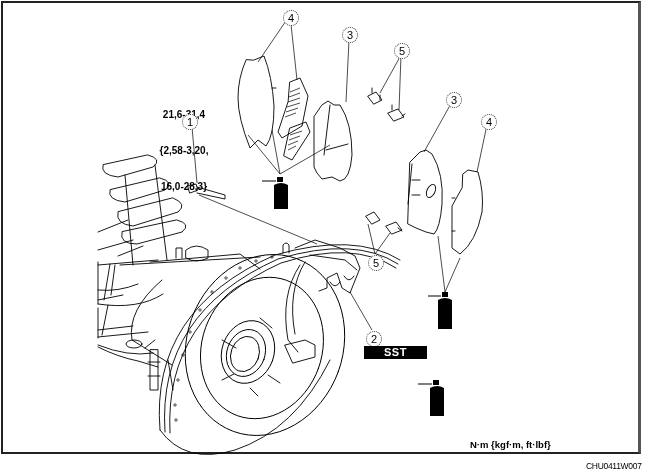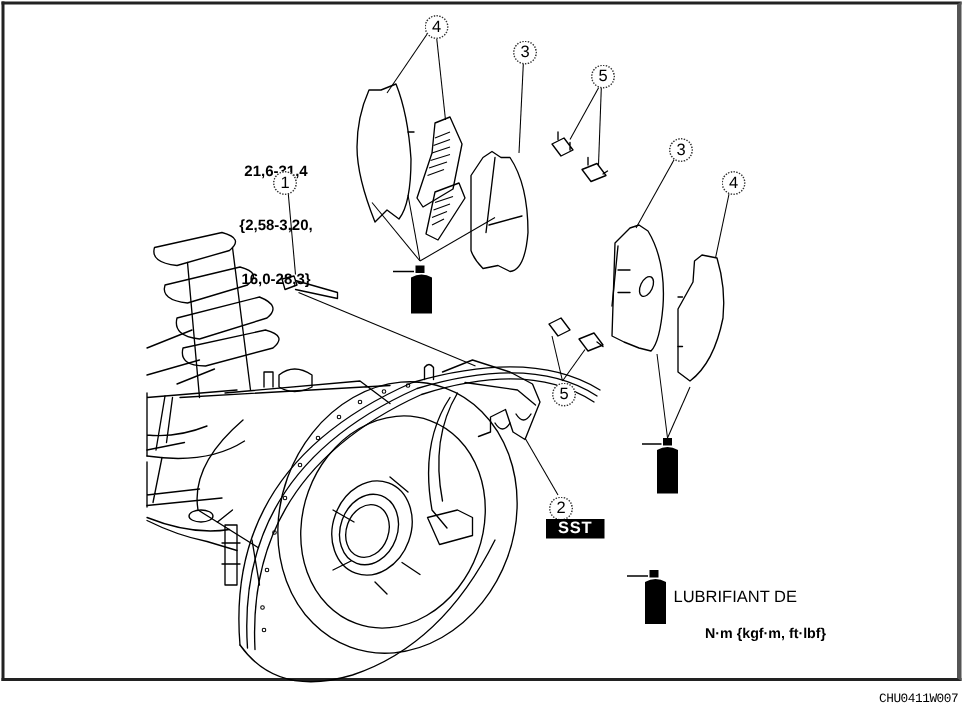--- a/index.html
+++ b/index.html
@@ -3,21 +3,21 @@
   <meta charset="utf-8">
   <style>
     html, body { margin:0; padding:0; background:#ffffff; }
     body { width:645px; height:475px; position:relative; overflow:hidden; font-family:"Liberation Sans", sans-serif; }
     #frame { position:absolute; left:1px; top:1px; width:640px; height:453px; border:2px solid #222; border-right:3px solid #555; box-sizing:border-box; }
     svg#art { position:absolute; left:0; top:0; }
     .ln { fill:none; stroke:#000; stroke-width:0.9; stroke-linejoin:round; stroke-linecap:round; }
     .thin { fill:none; stroke:#000; stroke-width:0.7; }
     .lbl { position:absolute; font-size:10px; font-weight:bold; color:#000; line-height:12px; white-space:pre; text-align:center; }
     .circ { position:absolute; width:14px; height:14px; border:1px dotted #333; border-radius:50%; font-size:11px; line-height:14px; text-align:center; color:#000; background:#fff; }
-    .sst { position:absolute; background:#000; color:#fff; font-weight:bold; font-size:11px; padding:0 8px; line-height:13px; letter-spacing:0.5px; }
+    .sst { position:absolute; background:#000; color:#fff; font-weight:bold; font-size:11px; padding:0 20px; line-height:13px; letter-spacing:0.5px; }
     .legend-text { position:absolute; font-size:11px; color:#000; line-height:14px; }
     .units { position:absolute; font-size:9.5px; font-weight:bold; color:#000; }
     .code { position:absolute; font-size:8.5px; color:#000; letter-spacing:-0.3px; }
   </style>
 </head>
 <body>
 
 <div id="frame"></div>
 
 <svg id="art" width="645" height="475" viewBox="0 0 645 475">
@@ -187,17 +187,16 @@
 <div class="circ" style="left:342px;top:27px;">3</div>
 <div class="circ" style="left:446px;top:92px;">3</div>
 <div class="circ" style="left:283px;top:10px;">4</div>
 <div class="circ" style="left:481px;top:114px;">4</div>
 <div class="circ" style="left:394px;top:43px;">5</div>
 <div class="circ" style="left:368px;top:255px;">5</div>
 
 <div class="sst" style="left:364px;top:346px;">SST</div>
 
 <div class="legend-text" style="left:449px;top:391px;">
-  <div>LUBRIFIANT DE</div>
 </div>
 
-<div class="units" style="left:470px;top:417px;">N·m {kgf·m, ft·lbf}</div>
-<div class="code" style="left:586px;top:461px;font-family:Liberation Mono, monospace;">CHU0411W007</div>
+<div class="units" style="left:470px;top:439px;">N·m {kgf·m, ft·lbf}</div>
+<div class="code" style="left:586px;top:461px;">CHU0411W007</div>
 
 </body></html>

